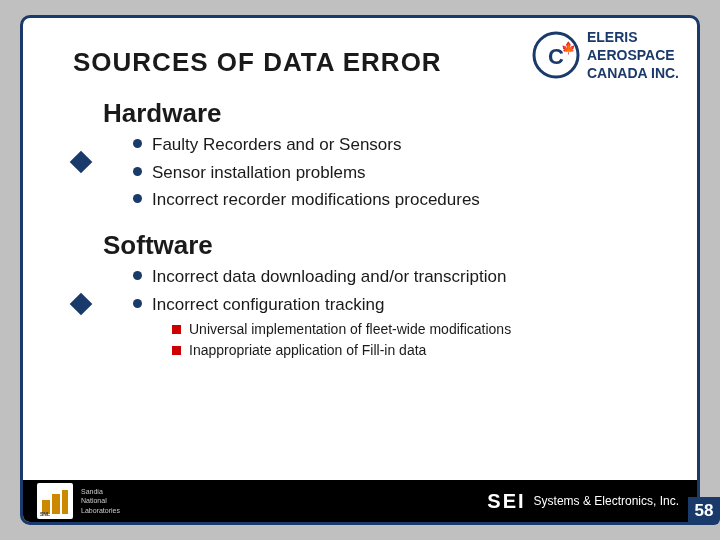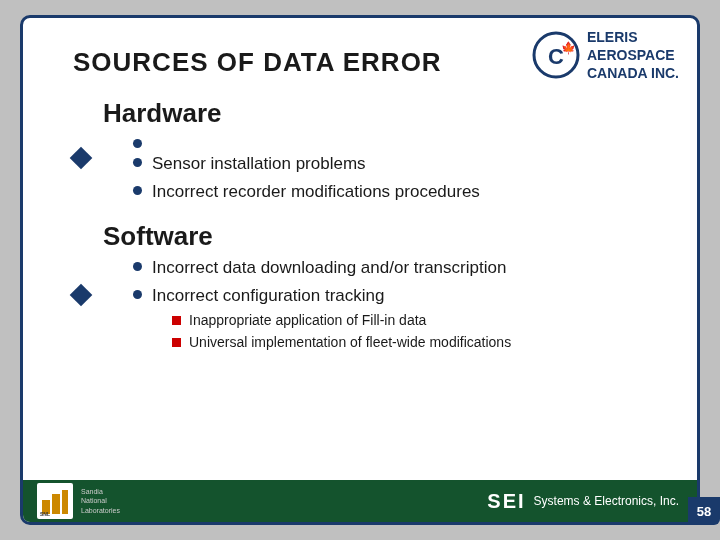--- a/index.html
+++ b/index.html
@@ -149,21 +149,21 @@
       line-height: 1.4;
     }
 
     
     .bottom-bar {
       position: absolute;
       bottom: 0;
       left: 0;
       right: 0;
       height: 42px;
-      background: #14532d;
+      background: #000000;
       display: flex;
       align-items: center;
       justify-content: flex-end;
       padding-right: 18px;
       gap: 8px;
     }
 
     .bottom-left {
       position: absolute;
       left: 14px;
@@ -227,20 +227,21 @@
 
   <div class="content">
 
     <div class="section-item">
       <div class="diamond"></div>
       <div>
         <div class="section-heading">Hardware</div>
         <div class="sub-list">
           <div class="sub-item">
             <div class="bullet-circle"></div>
+            <span class="sub-text">Faulty Recorders and or Sensors</span>
           </div>
           <div class="sub-item">
             <div class="bullet-circle"></div>
             <span class="sub-text">Sensor installation problems</span>
           </div>
           <div class="sub-item">
             <div class="bullet-circle"></div>
             <span class="sub-text">Incorrect recorder modifications procedures</span>
           </div>
         </div>
@@ -257,25 +258,25 @@
             <span class="sub-text">Incorrect data downloading and/or transcription</span>
           </div>
           <div class="sub-item">
             <div class="bullet-circle"></div>
             <div>
               <span class="sub-text">Incorrect configuration tracking</span>
               
               <div class="subsub-list">
                 <div class="subsub-item">
                   <div class="bullet-square"></div>
-                  <span class="subsub-text">Inappropriate application of Fill-in data</span>
+                  <span class="subsub-text">Universal implementation of fleet-wide modifications</span>
                 </div>
                 <div class="subsub-item">
                   <div class="bullet-square"></div>
-                  <span class="subsub-text">Universal implementation of fleet-wide modifications</span>
+                  <span class="subsub-text">Inappropriate application of Fill-in data</span>
                 </div>
               </div>
             </div>
           </div>
         </div>
       </div>
     </div>
 
   </div>
 
@@ -306,21 +307,21 @@
   </div>
 
 </div>
 
 <div style="
   position:fixed;
   bottom: calc(50% - 255px);
   right: calc(50% - 360px);
   background:#1a3a6b;
   color:#fff;
-  font-size:13px;
+  font-size:17px;
   font-weight:bold;
   width:32px;
   height:28px;
   display:flex;
   align-items:center;
   justify-content:center;
   border-radius:0 0 6px 0;
 ">58</div>
 
 </body></html>

